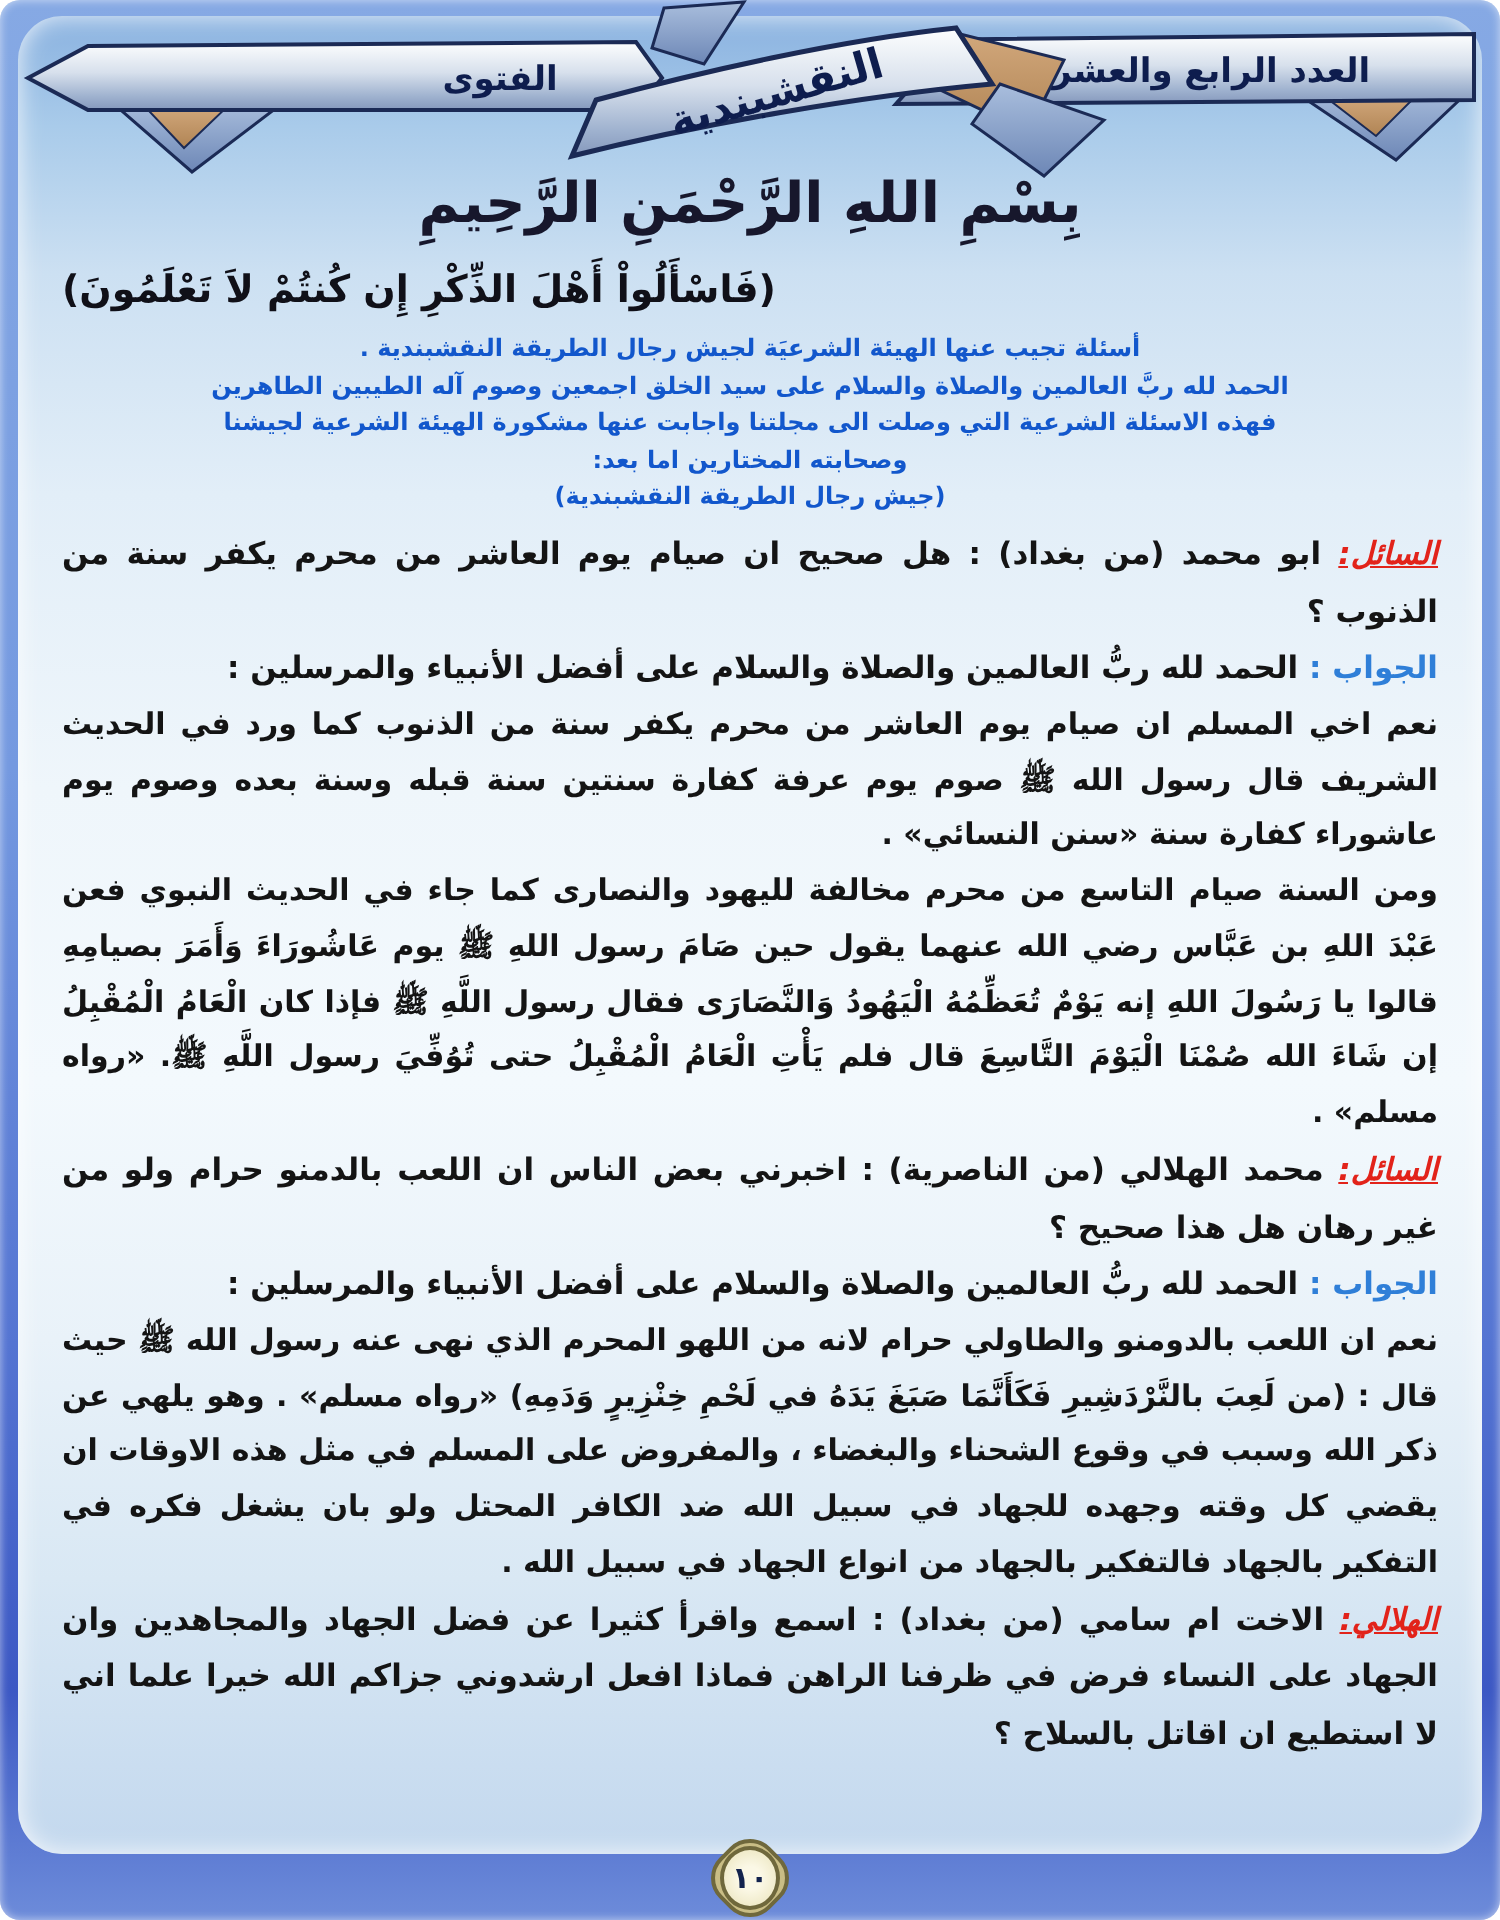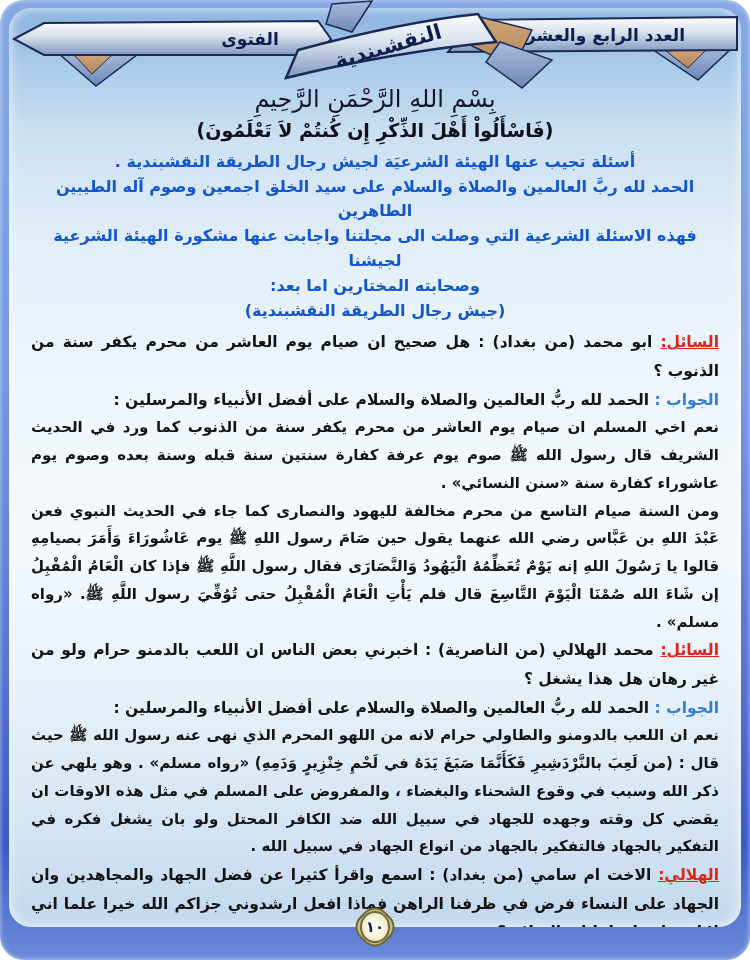--- a/index.html
+++ b/index.html
@@ -1,54 +1,54 @@
 <!DOCTYPE html>
 <html dir="rtl" lang="ar"><head>
 <meta charset="utf-8">
 <style>
   html,body{margin:0;padding:0;}
   body{
     width:750px;height:960px;overflow:hidden;background:#ffffff;
     font-family:"DejaVu Sans", sans-serif;
   }
   .page{
-    position:absolute;inset:0;border-radius:24px;
+    position:absolute;inset:0;border-radius:10px;
     background:linear-gradient(180deg,#86a9e4 0%,#7499e0 40%,#5474d2 70%,#3c58c4 88%,#6d8cda 100%);
     box-shadow:inset 0 0 5px rgba(255,255,255,.6);
   }
   .sheet{
     position:absolute;left:9px;right:9px;top:8px;bottom:33px;border-radius:22px;
     background:linear-gradient(180deg,#8ab2e0 0%,#a9cbea 6%,#cce0f2 14%,#e2eef8 26%,#eff6fb 42%,#f3f9fd 58%,#e9f2f9 72%,#d9e8f4 85%,#c3d8ee 100%);
     box-shadow:inset 0 0 12px rgba(255,255,255,.85);
   }
   .header-art{position:absolute;top:0;left:0;width:750px;height:115px;}
   .banner-text{font-weight:bold;fill:#0e1d4e;font-family:"DejaVu Sans",sans-serif;}
   .content{
     position:absolute;top:0;left:9px;right:9px;bottom:33px;
     padding:84px 22px 0;box-sizing:border-box;overflow:hidden;
     color:#141414;text-align:justify;
   }
   .basmala{
-    text-align:center;font-size:24px;font-weight:normal;color:#17172c;
-    line-height:1.3;margin-bottom:2px;letter-spacing:0px;
+    text-align:center;font-size:28px;font-weight:bold;color:#17172c;
+    line-height:1.3;margin-bottom:12px;letter-spacing:0px;
   }
   .verse{
-    text-align:center;font-size:19px;font-weight:bold;color:#101018;
+    text-align:left;font-size:19px;font-weight:bold;color:#101018;
     line-height:1.45;margin-bottom:5px;
   }
   .blue-line{
-    text-align:center;font-size:16px;font-weight:bold;color:#1257cc;line-height:1.55;
+    text-align:center;font-size:12px;font-weight:bold;color:#1257cc;line-height:1.55;
   }
   .blue-line.gap{margin-bottom:5px;text-align:center;}
   .qa-q{font-size:15.5px;font-weight:bold;line-height:1.85;}
-  .asker{color:#e2231a;text-decoration:underline;}
+  .asker{color:#e2231a;text-decoration:underline;font-style:italic;}
   .qa-ah{font-size:15.5px;font-weight:bold;line-height:1.85;}
   .answer-label{color:#2f7fd8;margin-top:22px;}
   .qa-p{font-size:15px;font-weight:bold;line-height:1.85;margin:0;}
-  .medal{position:absolute;left:50%;bottom:12px;width:48px;height:42px;transform:translateX(-50%);}
+  .medal{position:absolute;left:50%;bottom:0;width:48px;height:42px;transform:translateX(-50%);}
   .medal-star{
     position:absolute;inset:3px 6px;background:#c9bd85;border:2px solid #6f683c;
     border-radius:40%;transform:rotate(45deg);box-sizing:border-box;
   }
   .medal-core{
     position:absolute;inset:5px 9px;background:radial-gradient(circle,#fbf8e6 30%,#e9e2b8 100%);
     border:2px solid #6f683c;border-radius:50%;box-sizing:border-box;
     display:flex;align-items:center;justify-content:center;
     color:#13234e;font-weight:bold;font-size:15px;
   }
@@ -118,21 +118,21 @@
     <div class="blue-line gap">(جيش رجال الطريقة النقشبندية)</div>
 
     <div>
       <div class="qa-q"><span class="asker">السائل:</span><span> ابو محمد (من بغداد) : هل صحيح ان صيام يوم العاشر من محرم يكفر سنة من الذنوب ؟</span></div>
       <div class="qa-ah"><span class="answer-label">الجواب :</span><span> الحمد لله ربُّ العالمين والصلاة والسلام على أفضل الأنبياء والمرسلين :</span></div>
       <p class="qa-p">نعم اخي المسلم ان صيام يوم العاشر من محرم يكفر سنة من الذنوب كما ورد في الحديث الشريف قال رسول الله ﷺ صوم يوم عرفة كفارة سنتين سنة قبله وسنة بعده وصوم يوم عاشوراء كفارة سنة «سنن النسائي» .</p>
       <p class="qa-p">ومن السنة صيام التاسع من محرم مخالفة لليهود والنصارى كما جاء في الحديث النبوي فعن عَبْدَ اللهِ بن عَبَّاس رضي الله عنهما يقول حين صَامَ رسول اللهِ ﷺ يوم عَاشُورَاءَ وَأَمَرَ بصيامِهِ قالوا يا رَسُولَ اللهِ إنه يَوْمٌ تُعَظِّمُهُ الْيَهُودُ وَالنَّصَارَى فقال رسول اللَّهِ ﷺ فإذا كان الْعَامُ الْمُقْبِلُ إن شَاءَ الله صُمْنَا الْيَوْمَ التَّاسِعَ قال فلم يَأْتِ الْعَامُ الْمُقْبِلُ حتى تُوُفِّيَ رسول اللَّهِ ﷺ. «رواه مسلم» .</p>
     </div>
 
     <div>
-      <div class="qa-q"><span class="asker">السائل:</span><span> محمد الهلالي (من الناصرية) : اخبرني بعض الناس ان اللعب بالدمنو حرام ولو من غير رهان هل هذا يشغل ؟</span></div>
+      <div class="qa-q"><span class="asker">السائل:</span><span> محمد الهلالي (من الناصرية) : اخبرني بعض الناس ان اللعب بالدمنو حرام ولو من غير رهان هل هذا صحيح ؟</span></div>
       <div class="qa-ah"><span class="answer-label">الجواب :</span><span> الحمد لله ربُّ العالمين والصلاة والسلام على أفضل الأنبياء والمرسلين :</span></div>
       <p class="qa-p">نعم ان اللعب بالدومنو والطاولي حرام لانه من اللهو المحرم الذي نهى عنه رسول الله ﷺ حيث قال : (من لَعِبَ بالنَّرْدَشِيرِ فَكَأَنَّمَا صَبَغَ يَدَهُ في لَحْمِ خِنْزِيرٍ وَدَمِهِ) «رواه مسلم» . وهو يلهي عن ذكر الله وسبب في وقوع الشحناء والبغضاء ، والمفروض على المسلم في مثل هذه الاوقات ان يقضي كل وقته وجهده للجهاد في سبيل الله ضد الكافر المحتل ولو بان يشغل فكره في التفكير بالجهاد فالتفكير بالجهاد من انواع الجهاد في سبيل الله .</p>
     </div>
 
     <div>
       <div class="qa-q"><span class="asker">الهلالي:</span><span> الاخت ام سامي (من بغداد) : اسمع واقرأ كثيرا عن فضل الجهاد والمجاهدين وان الجهاد على النساء فرض في ظرفنا الراهن فماذا افعل ارشدوني جزاكم الله خيرا علما اني لا استطيع ان اقاتل بالسلاح ؟</span></div>
 
     </div>
 
   </div>

